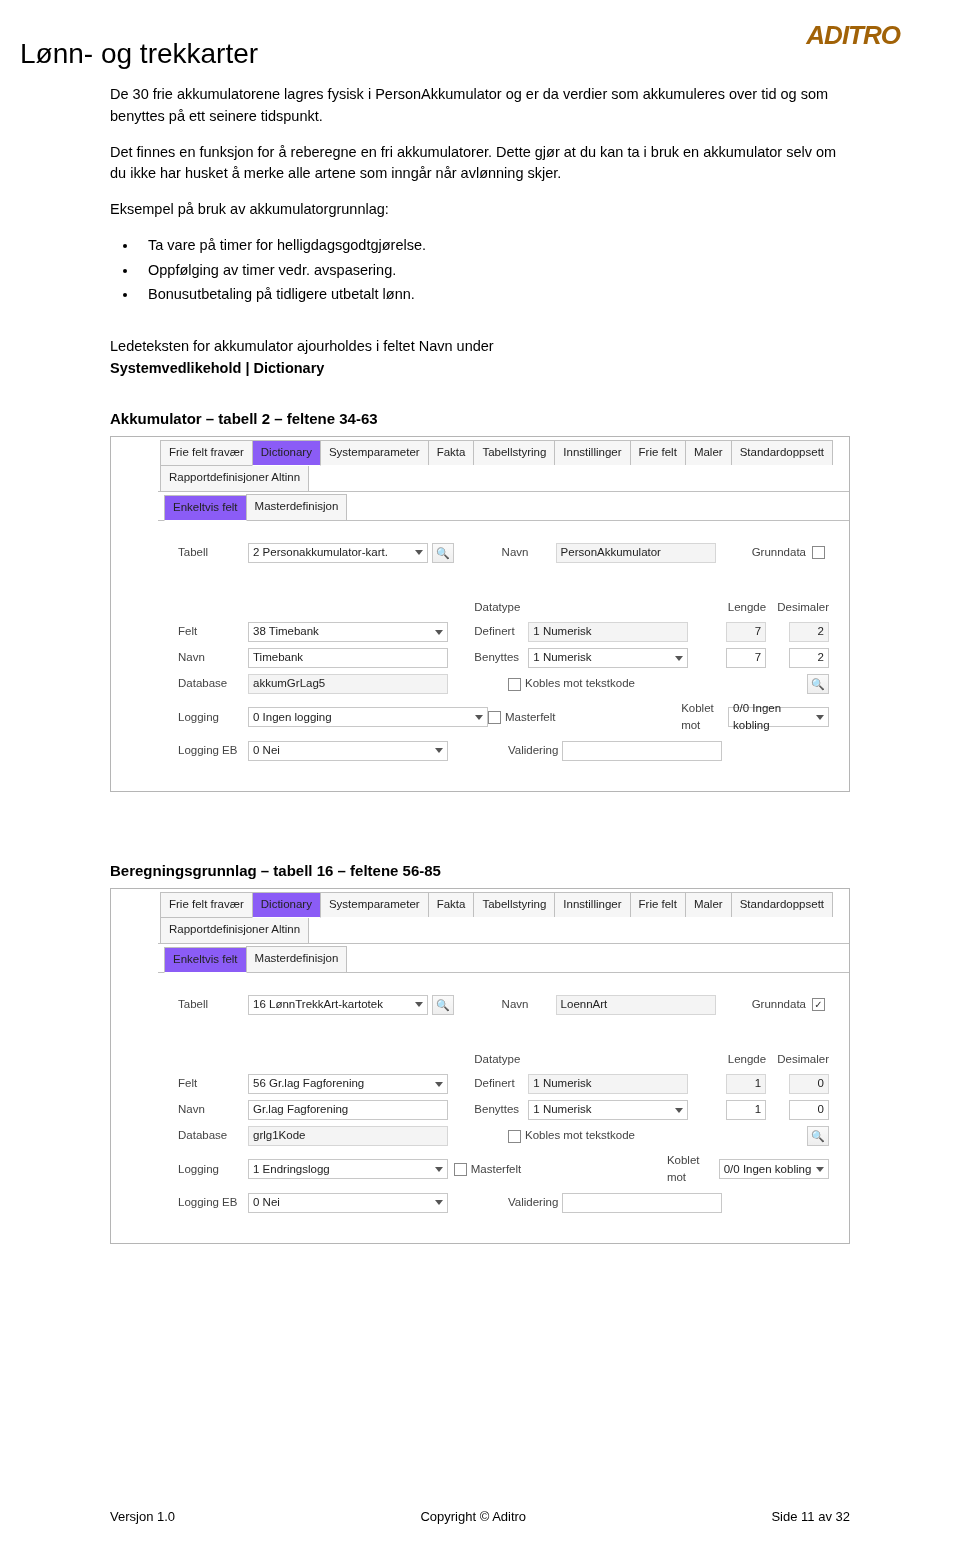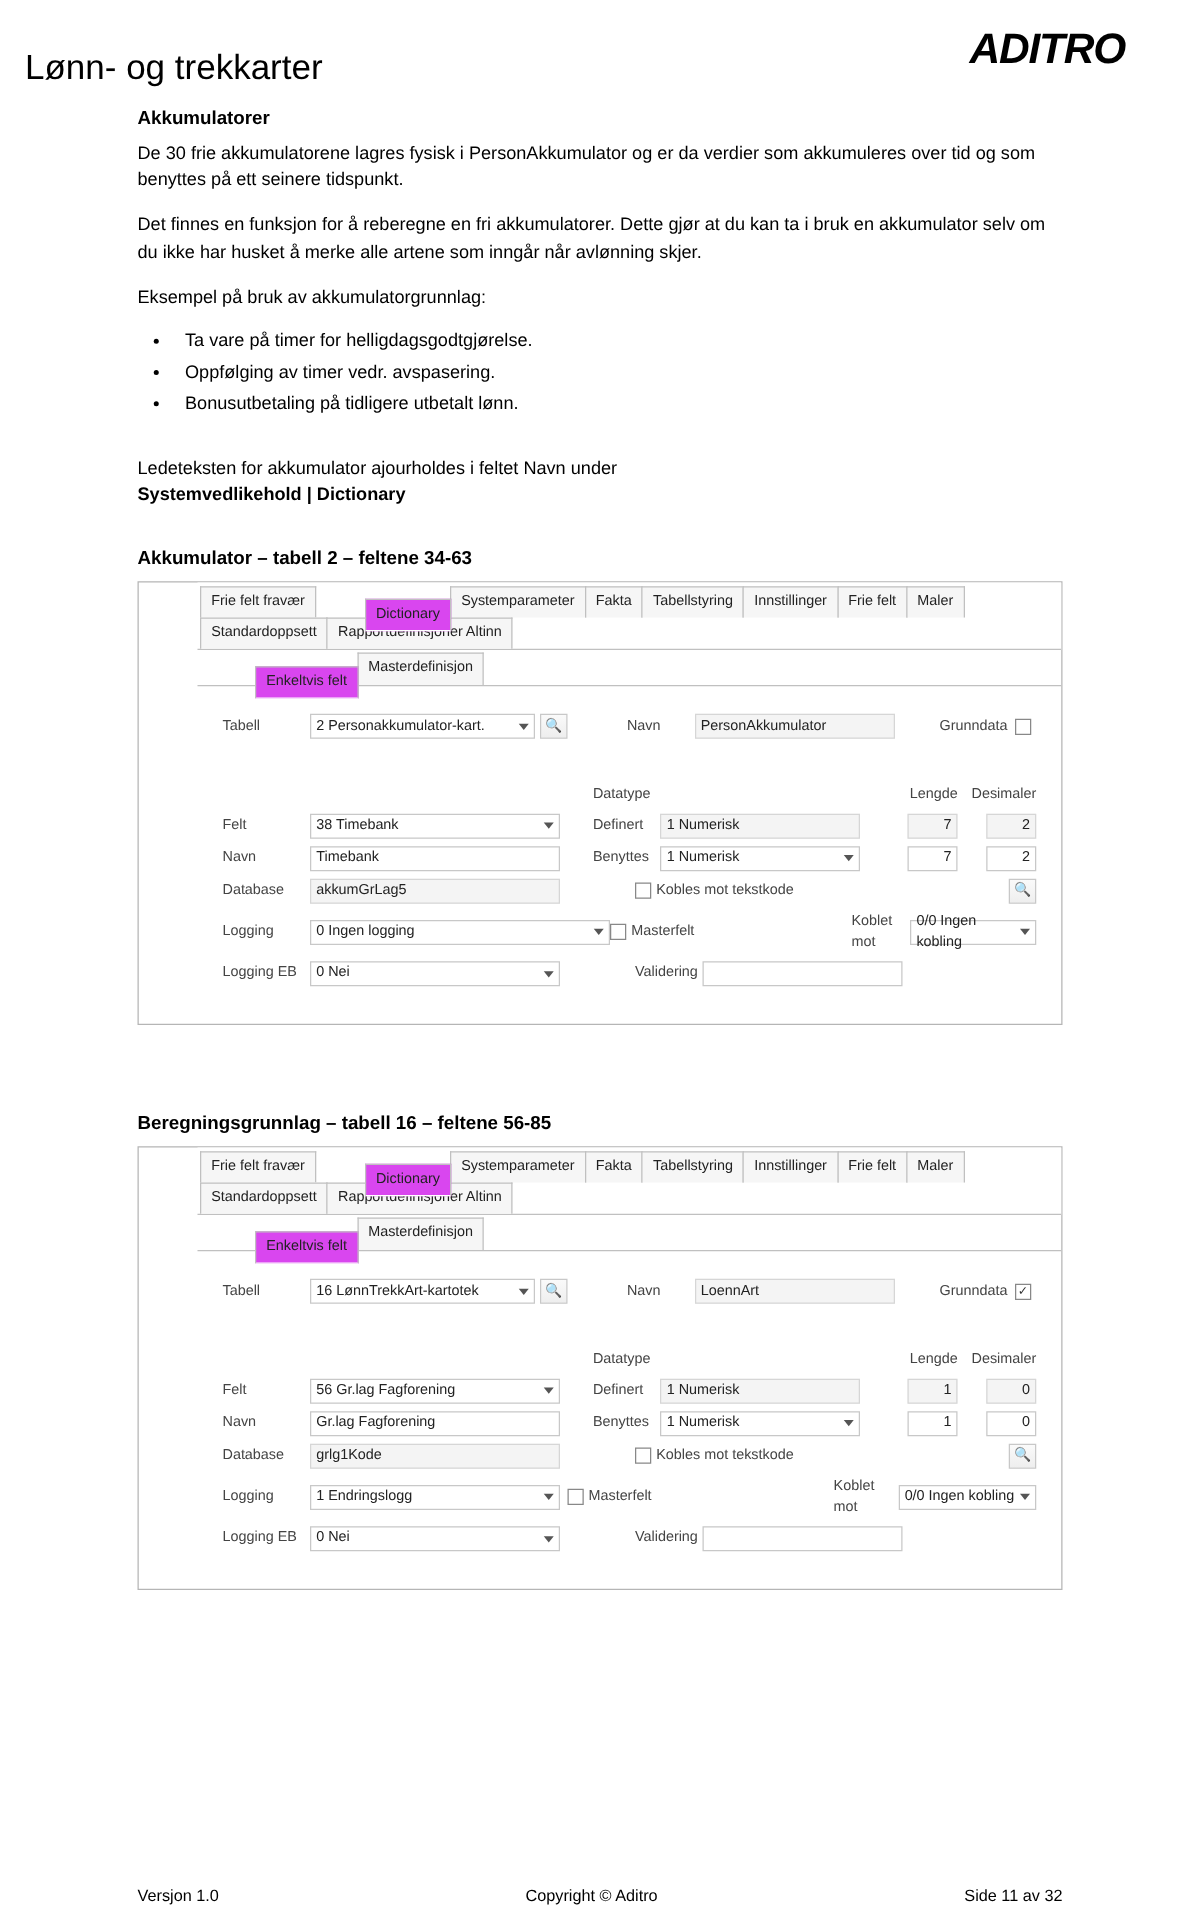--- a/index.html
+++ b/index.html
@@ -18,24 +18,24 @@
     align-items: flex-start;
     padding: 20px 60px 0 20px;
   }
   .page-title {
     font-size: 28px;
     font-family: Verdana, sans-serif;
     margin-top: 18px;
   }
   .logo {
     font-family: Arial, sans-serif;
-    font-size: 34px;
+    font-size: 26px;
     font-weight: 900;
     font-style: italic;
-    color: #000000;
+    color: #a16207;
     letter-spacing: -1px;
   }
   .content {
     padding: 8px 110px 0 110px;
     font-size: 14.5px;
     line-height: 1.5;
   }
   .content h3 {
     font-size: 15px;
     font-weight: bold;
@@ -67,25 +67,24 @@
   }
   .tab {
     padding: 3px 8px 4px;
     border: 1px solid #c0c0c0;
     border-bottom: none;
     background: #f6f6f6;
     margin-right: -1px;
     white-space: nowrap;
   }
   .tab.active {
-    background: #d946ef;
+    background: #8b5cf6;
     border-bottom: 1px solid #fff;
     position: relative;
-    top: 11px;
-    margin-left: 40px;
+    top: 1px;
   }
   .subtab-row {
     display: flex;
     border-bottom: 1px solid #c0c0c0;
     padding: 2px 2px 0 6px;
   }
   .form-area { padding: 16px 20px 24px; }
   .form-row {
     display: flex;
     align-items: center;
@@ -153,21 +152,20 @@
 </style>
 </head>
 <body>
 
 <div class="header">
   <div class="page-title">Lønn- og trekkarter</div>
   <div class="logo">ADITRO</div>
 </div>
 
 <div class="content">
-  <h3>Akkumulatorer</h3>
   <p>De 30 frie akkumulatorene lagres fysisk i PersonAkkumulator og er da verdier som akkumuleres over tid og som benyttes på ett seinere tidspunkt.</p>
   <p>Det finnes en funksjon for å reberegne en fri akkumulatorer. Dette gjør at du kan ta i bruk en akkumulator selv om du ikke har husket å merke alle artene som inngår når avlønning skjer.</p>
   <p>Eksempel på bruk av akkumulatorgrunnlag:</p>
   <ul>
     <li>Ta vare på timer for helligdagsgodtgjørelse.</li>
     <li>Oppfølging av timer vedr. avspasering.</li>
     <li>Bonusutbetaling på tidligere utbetalt lønn.</li>
   </ul>
   <p>
     <span>Ledeteksten for akkumulator ajourholdes i feltet Navn under</span><br>

